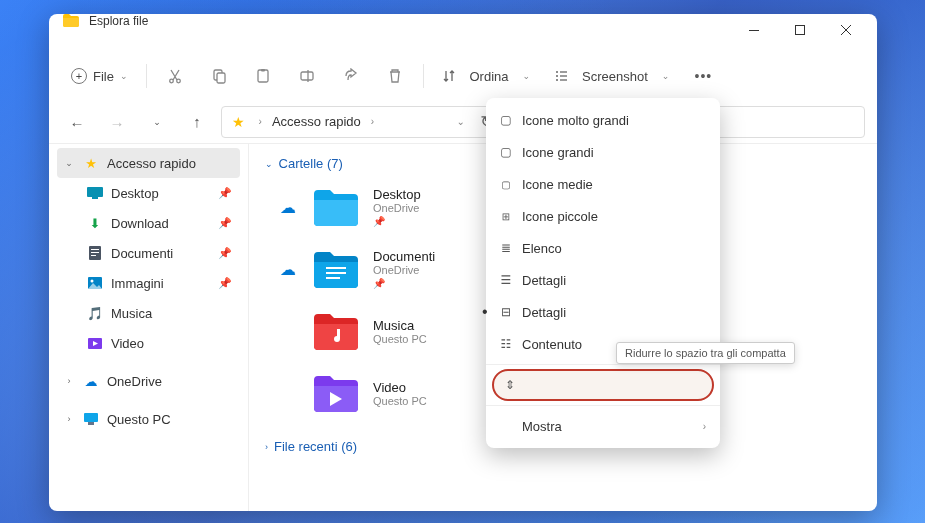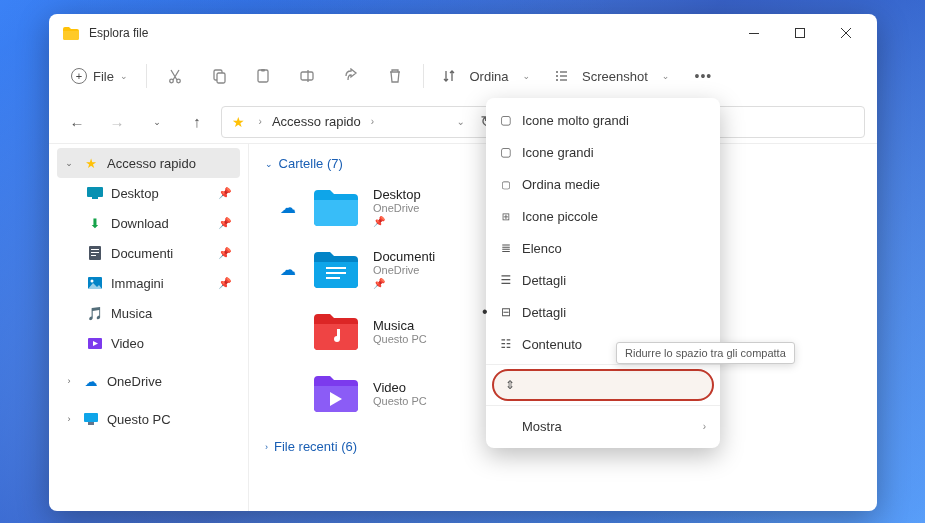--- a/index.html
+++ b/index.html
@@ -1,21 +1,21 @@
 <!DOCTYPE html>
 <html><head>
 <meta charset="utf-8">
 <style>
 * { margin: 0; padding: 0; box-sizing: border-box; font-family: "Segoe UI", sans-serif; }
 body { background: linear-gradient(135deg, #3b82f6 0%, #1e40af 50%, #60a5fa 100%); width: 925px; height: 523px; overflow: hidden; position: relative; }
 .wallpaper-curve { position: absolute; width: 1200px; height: 1200px; border-radius: 50%; background: radial-gradient(circle, rgba(147,197,253,0.4) 0%, rgba(59,130,246,0.2) 50%, transparent 70%); }
 .wc1 { top: -400px; right: -300px; }
 .wc2 { bottom: -500px; left: -400px; }
 .window { position: absolute; top: 14px; left: 49px; width: 828px; height: 497px; background: #fff; border-radius: 8px; box-shadow: 0 8px 32px rgba(0,0,0,0.3); display: flex; flex-direction: column; overflow: visible; }
-.titlebar { display: flex; align-items: center; height: 38px; padding: 0 8px 0 14px; }
+.titlebar { display: flex; height: 38px; padding: 0 8px 0 14px; }
 .titlebar .folder-icon { width: 16px; height: 13px; margin-right: 10px; }
 .titlebar .title { font-size: 12px; color: #333; flex: 1; }
 .winbtns { display: flex; }
 .winbtn { width: 46px; height: 32px; display: flex; align-items: center; justify-content: center; color: #333; cursor: pointer; }
 .toolbar { display: flex; align-items: center; height: 48px; padding: 0 12px; gap: 4px; }
 .tbtn { display: flex; align-items: center; justify-content: center; height: 34px; border-radius: 4px; cursor: pointer; color: #5b5b5b; }
 .new-btn { padding: 0 10px; gap: 6px; font-size: 13px; color: #444; }
 .new-btn .plus-circle { width: 16px; height: 16px; border-radius: 50%; border: 1.2px solid #777; display: flex; align-items: center; justify-content: center; font-size: 11px; line-height: 1; }
 .icon-btn { width: 40px; }
 .sep { width: 1px; height: 24px; background: #e5e5e5; margin: 0 4px; }
@@ -332,21 +332,21 @@
   <div class="menu-item">
       <span class="micon">▢</span>
       <span>Icone molto grandi</span>
     </div>
   <div class="menu-item">
       <span class="micon">▢</span>
       <span>Icone grandi</span>
     </div>
   <div class="menu-item">
       <span class="micon" style="font-size:10px;">▢</span>
-      <span>Ordina medie</span>
+      <span>Icone medie</span>
     </div>
   <div class="menu-item">
       <span class="micon" style="font-size:10px;">⊞</span>
       <span>Icone piccole</span>
     </div>
   <div class="menu-item">
       <span class="micon">≣</span>
       <span>Elenco</span>
     </div>
   <div class="menu-item">

